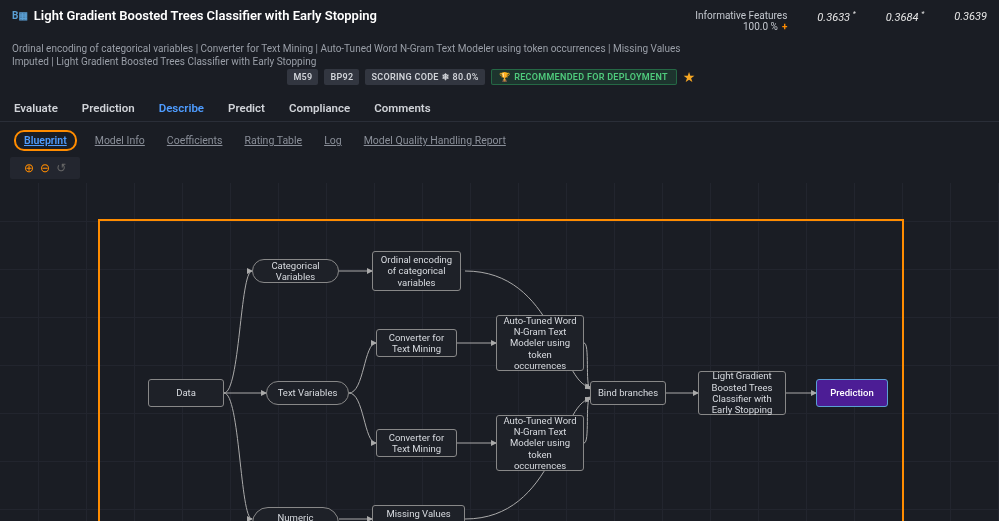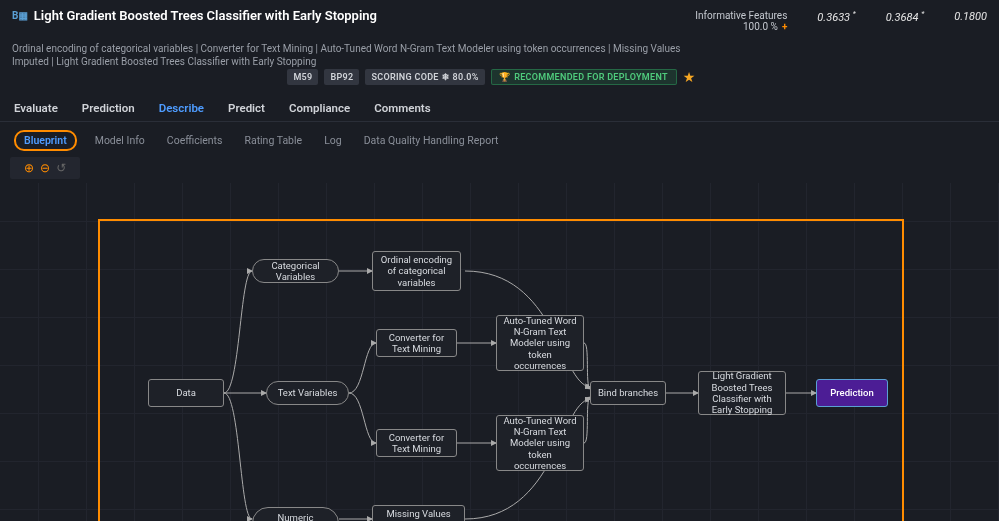--- a/index.html
+++ b/index.html
@@ -89,20 +89,21 @@
     display: flex;
     gap: 14px;
     padding: 8px 14px 6px 14px;
     font-size: 10.5px;
     color: #8a8f99;
     align-items: center;
   }
   .subtab {
     cursor: pointer;
     padding: 2px 4px;
+    text-decoration: underline;
   }
   .subtab.active {
     color: #4e9cff;
     border: 2px solid #ff8c00;
     border-radius: 10px;
     padding: 2px 8px;
     font-weight: 600;
   }
   .toolbar {
     display: flex;
@@ -193,40 +194,40 @@
       <span class="star-icon">★</span>
     </div>
   </div>
   <div class="header-right">
     <div class="informative">
       <div>Informative Features</div>
       <div><span>100.0 %</span><span class="plus-icon">+</span></div>
     </div>
     <div class="metric"><span>0.3633</span> <sup>*</sup></div>
     <div class="metric"><span>0.3684</span> <sup>*</sup></div>
-    <div class="metric"><span>0.1800</span></div>
+    <div class="metric"><span>0.3639</span></div>
   </div>
 </div>
 
 <div class="tab-row">
   <div class="tab">Evaluate</div>
   <div class="tab">Prediction</div>
   <div class="tab active">Describe</div>
   <div class="tab">Predict</div>
   <div class="tab">Compliance</div>
   <div class="tab">Comments</div>
 </div>
 
 <div class="subtab-row">
   <div class="subtab active">Blueprint</div>
   <div class="subtab">Model Info</div>
   <div class="subtab">Coefficients</div>
   <div class="subtab">Rating Table</div>
   <div class="subtab">Log</div>
-  <div class="subtab">Data Quality Handling Report</div>
+  <div class="subtab">Model Quality Handling Report</div>
 </div>
 
 <div class="toolbar">
   <span class="tool-icon">⊕</span>
   <span class="tool-icon">⊖</span>
   <span class="tool-icon dim">↺</span>
 </div>
 
 <div class="canvas-area">
   <div class="grid-bg"></div>

